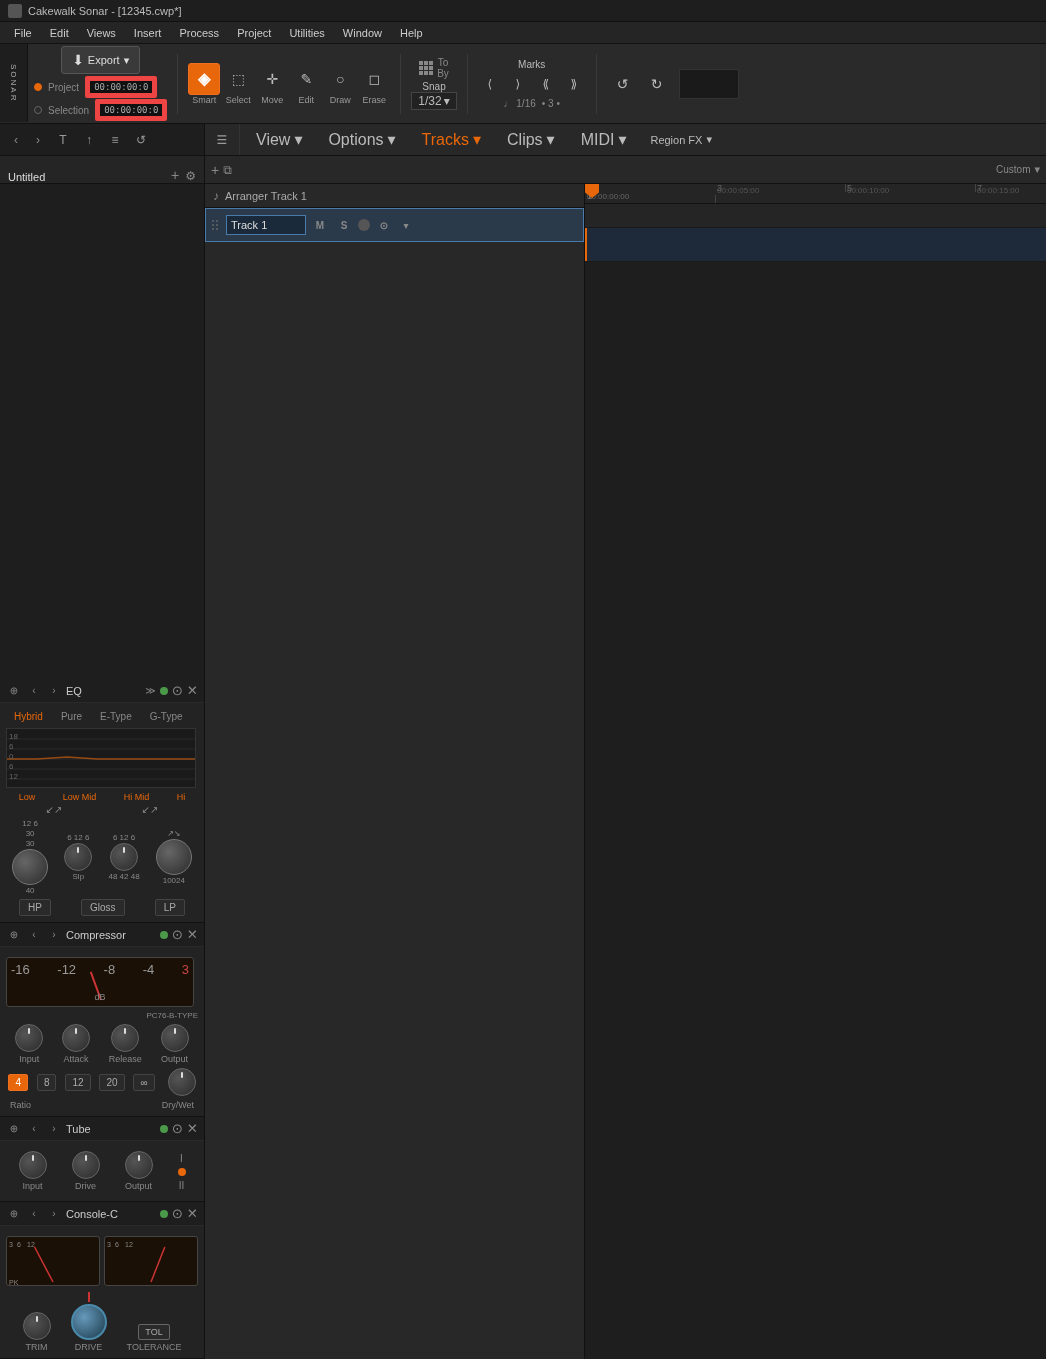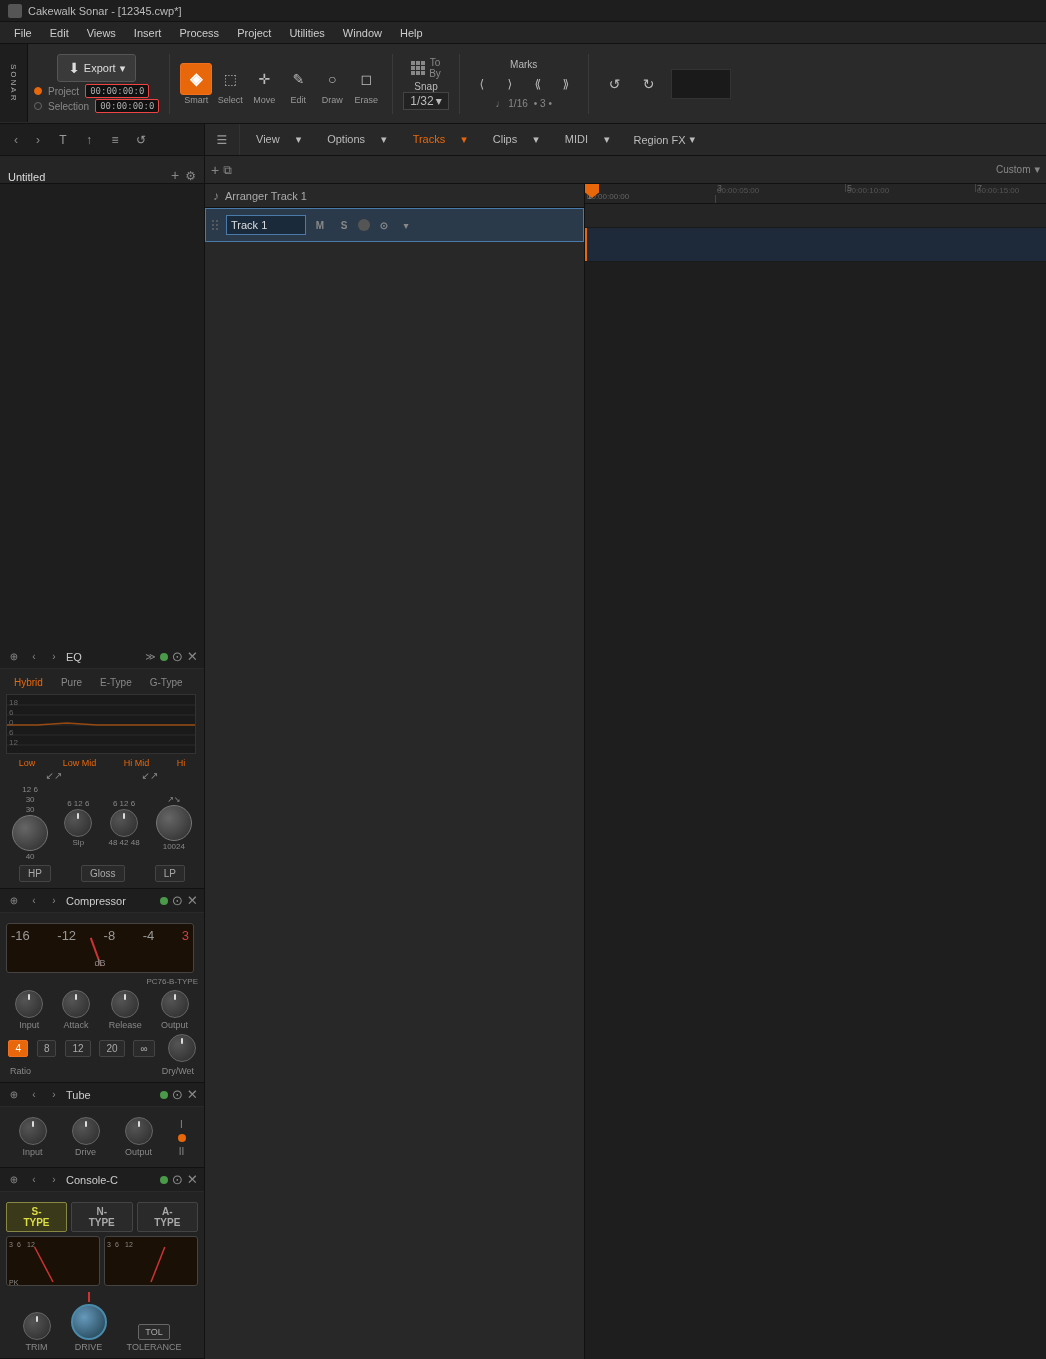--- a/index.html
+++ b/index.html
@@ -101,21 +101,21 @@
     }
 
     .toolbar-label {
       font-size: 9px;
       color: #999;
       text-align: center;
     }
 
     .time-display {
       background: #111;
-      border: 1px solid #ef4444;
+      border: 5px solid #ef4444;
       padding: 2px 6px;
       font-family: monospace;
       font-size: 11px;
       color: #aaa;
       border-radius: 2px;
     }
 
     
     .secondary-toolbar {
       background: #282828;
@@ -421,25 +421,26 @@
       display: flex;
       flex-direction: column;
       background: #1e1e1e;
     }
 
     .tracks-toolbar-btn {
       padding: 2px 10px;
       background: transparent;
       border: none;
       color: #bbb;
-      font-size: 11px;
+      font-size: 16px;
       cursor: pointer;
       border-radius: 2px;
       display: flex;
-      gap: 16px;
+      align-items: center;
+      gap: 4px;
     }
     .tracks-toolbar-btn.active { color: #e8670a; }
 
     
     .arranger-track {
       height: 24px;
       background: #282828;
       border-bottom: 1px solid #111;
       display: flex;
       align-items: center;
@@ -1005,25 +1006,20 @@
         <button class="nav-arrow" style="font-size:10px;">›</button>
         <span class="plugin-header-title">Console-C</span>
         <div style="display:flex; gap:4px; align-items:center;">
           <div class="plugin-dot active"></div>
           <button style="background:transparent;border:none;color:#888;cursor:pointer;">⊙</button>
           <button style="background:transparent;border:none;color:#888;cursor:pointer;">✕</button>
         </div>
       </div>
       <div class="plugin-content">
 
-        <div class="console-type-btns">
-          <button class="console-type-btn active">S-TYPE</button>
-          <button class="console-type-btn">N-TYPE</button>
-          <button class="console-type-btn">A-TYPE</button>
-        </div>
 
         <div class="console-meters">
           <div style="position:relative; flex:1;">
             <div class="vu-meter">
               <svg width="100%" height="50" style="position:absolute;top:0;left:0;">
                 <defs>
                   <linearGradient id="vuGrad" x1="0" y1="0" x2="1" y2="0">
                     <stop offset="0%" stop-color="#4a9a4a"></stop>
                     <stop offset="70%" stop-color="#aaaa44"></stop>
                     <stop offset="90%" stop-color="#cc4444"></stop>

